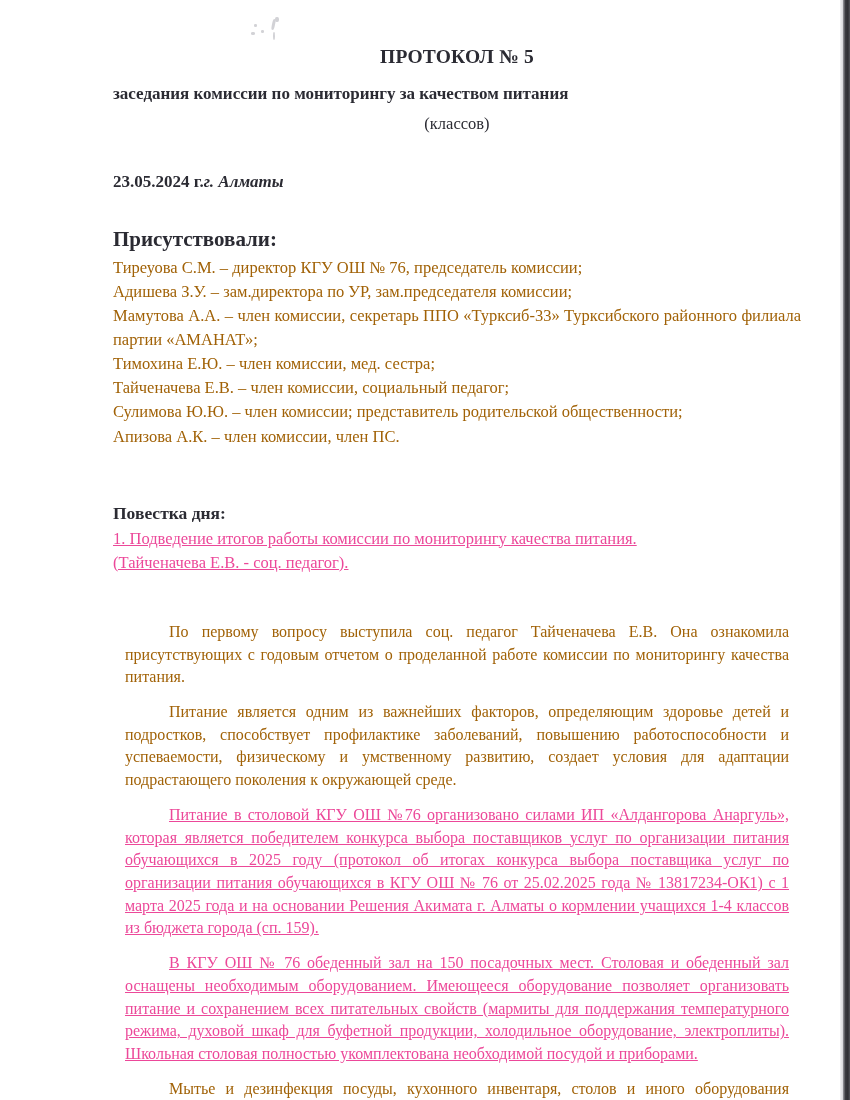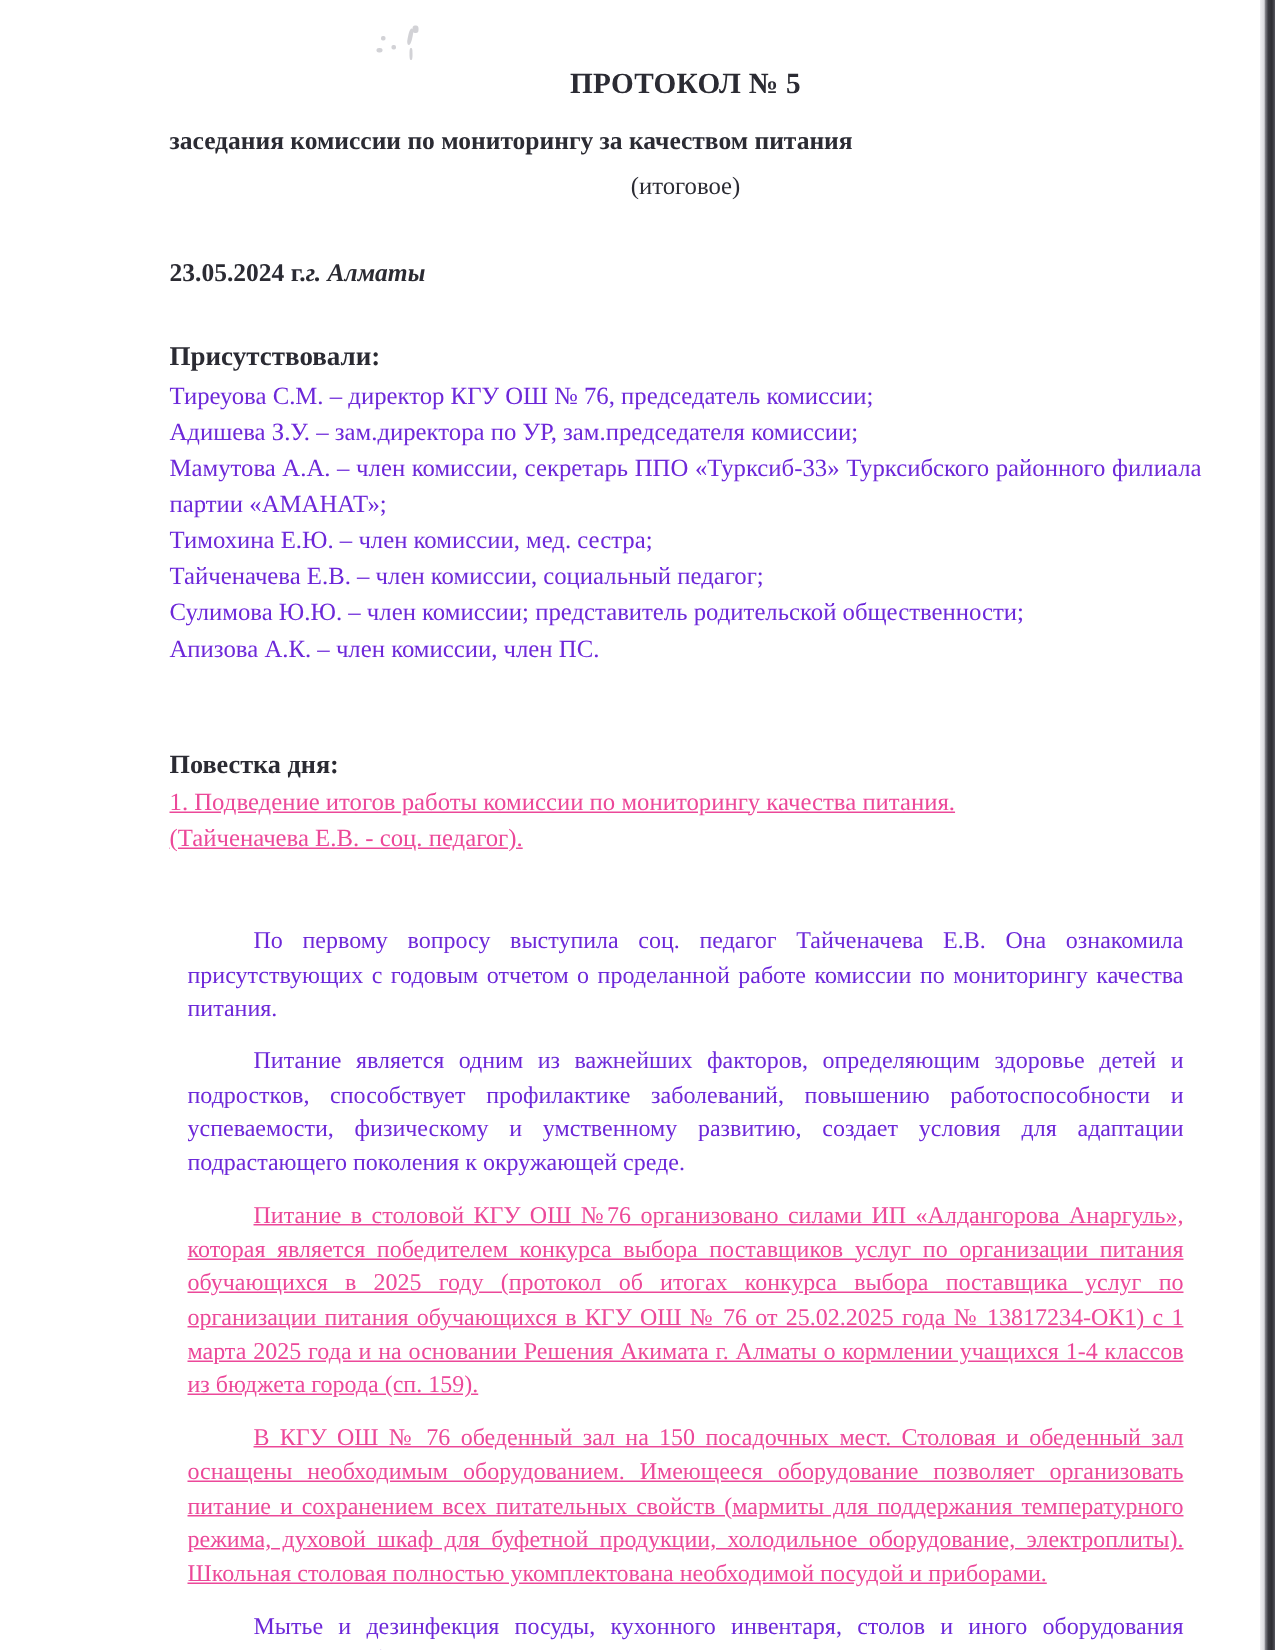--- a/index.html
+++ b/index.html
@@ -92,21 +92,21 @@
     display: flex;
     align-items: baseline;
     font-weight: bold;
     font-size: 17px;
     padding-top: 38px;
   }
   .meta-row .city { font-weight: bold; font-style: italic; }
 
   .section-head {
     font-weight: bold;
-    font-size: 18px;
+    font-size: 21px;
     margin: 0;
     padding-top: 35px;
     padding-bottom: 4px;
   }
 
   .attendee {
     font-size: 16.5px;
     line-height: 1.46;
     margin: 0;
     text-align: justify;
@@ -137,21 +137,21 @@
     text-indent: 44px;
     hyphens: none;
   }
   .body-para.first { padding-top: 34px; }
 
   
   .fade-1 { color: #ec4899; text-decoration: underline; }
   .fade-2 { color: #8c8c97; }
 
   
-  .ink-light { color: #6d28d9; }
+  .ink-light { color: #a16207; }
 </style>
 </head>
 <body>
 
 <div class="page">
 
   <div class="scan-edge-right-inner"></div>
   <div class="scan-edge-right"></div>
 
   <div class="smudge">
@@ -160,21 +160,21 @@
       <span class="s3"></span>
     <span class="s4"></span>
       <span class="s5"></span>
       <span class="s6"></span>
   </div>
 
   <div class="content">
 
     <h1 class="doc-title">ПРОТОКОЛ № 5</h1>
     <h2 class="doc-subtitle">заседания комиссии по мониторингу за качеством питания</h2>
-    <p class="doc-subtitle2">(итоговое)</p>
+    <p class="doc-subtitle2">(классов)</p>
 
     <div class="meta-row">
       <span class="date">23.05.2024 г.</span>
       <span class="city">г. Алматы</span>
     </div>
 
     <h3 class="section-head">Присутствовали:</h3>
 
     <p class="attendee ink-light">Тиреуова С.М. – директор КГУ ОШ № 76, председатель комиссии;</p>
     <p class="attendee ink-light">Адишева З.У. – зам.директора по УР, зам.председателя комиссии;</p>

